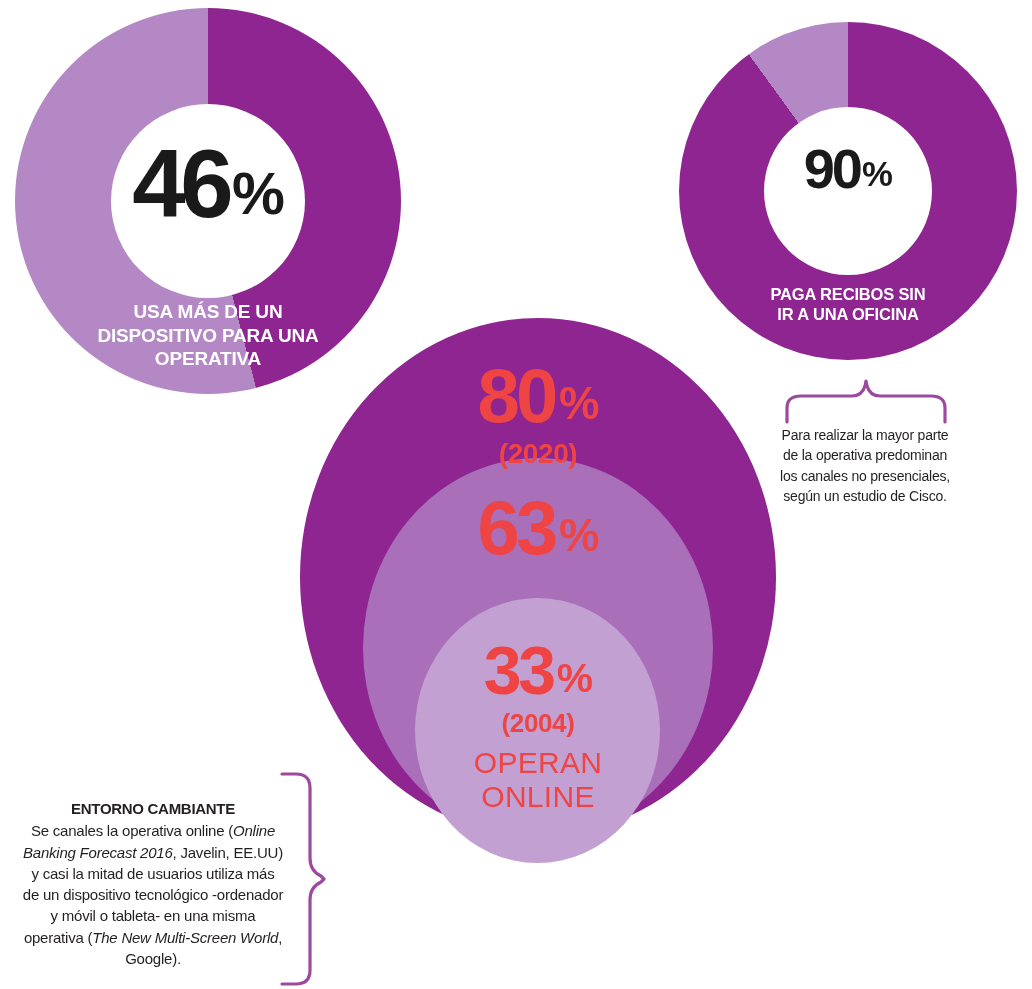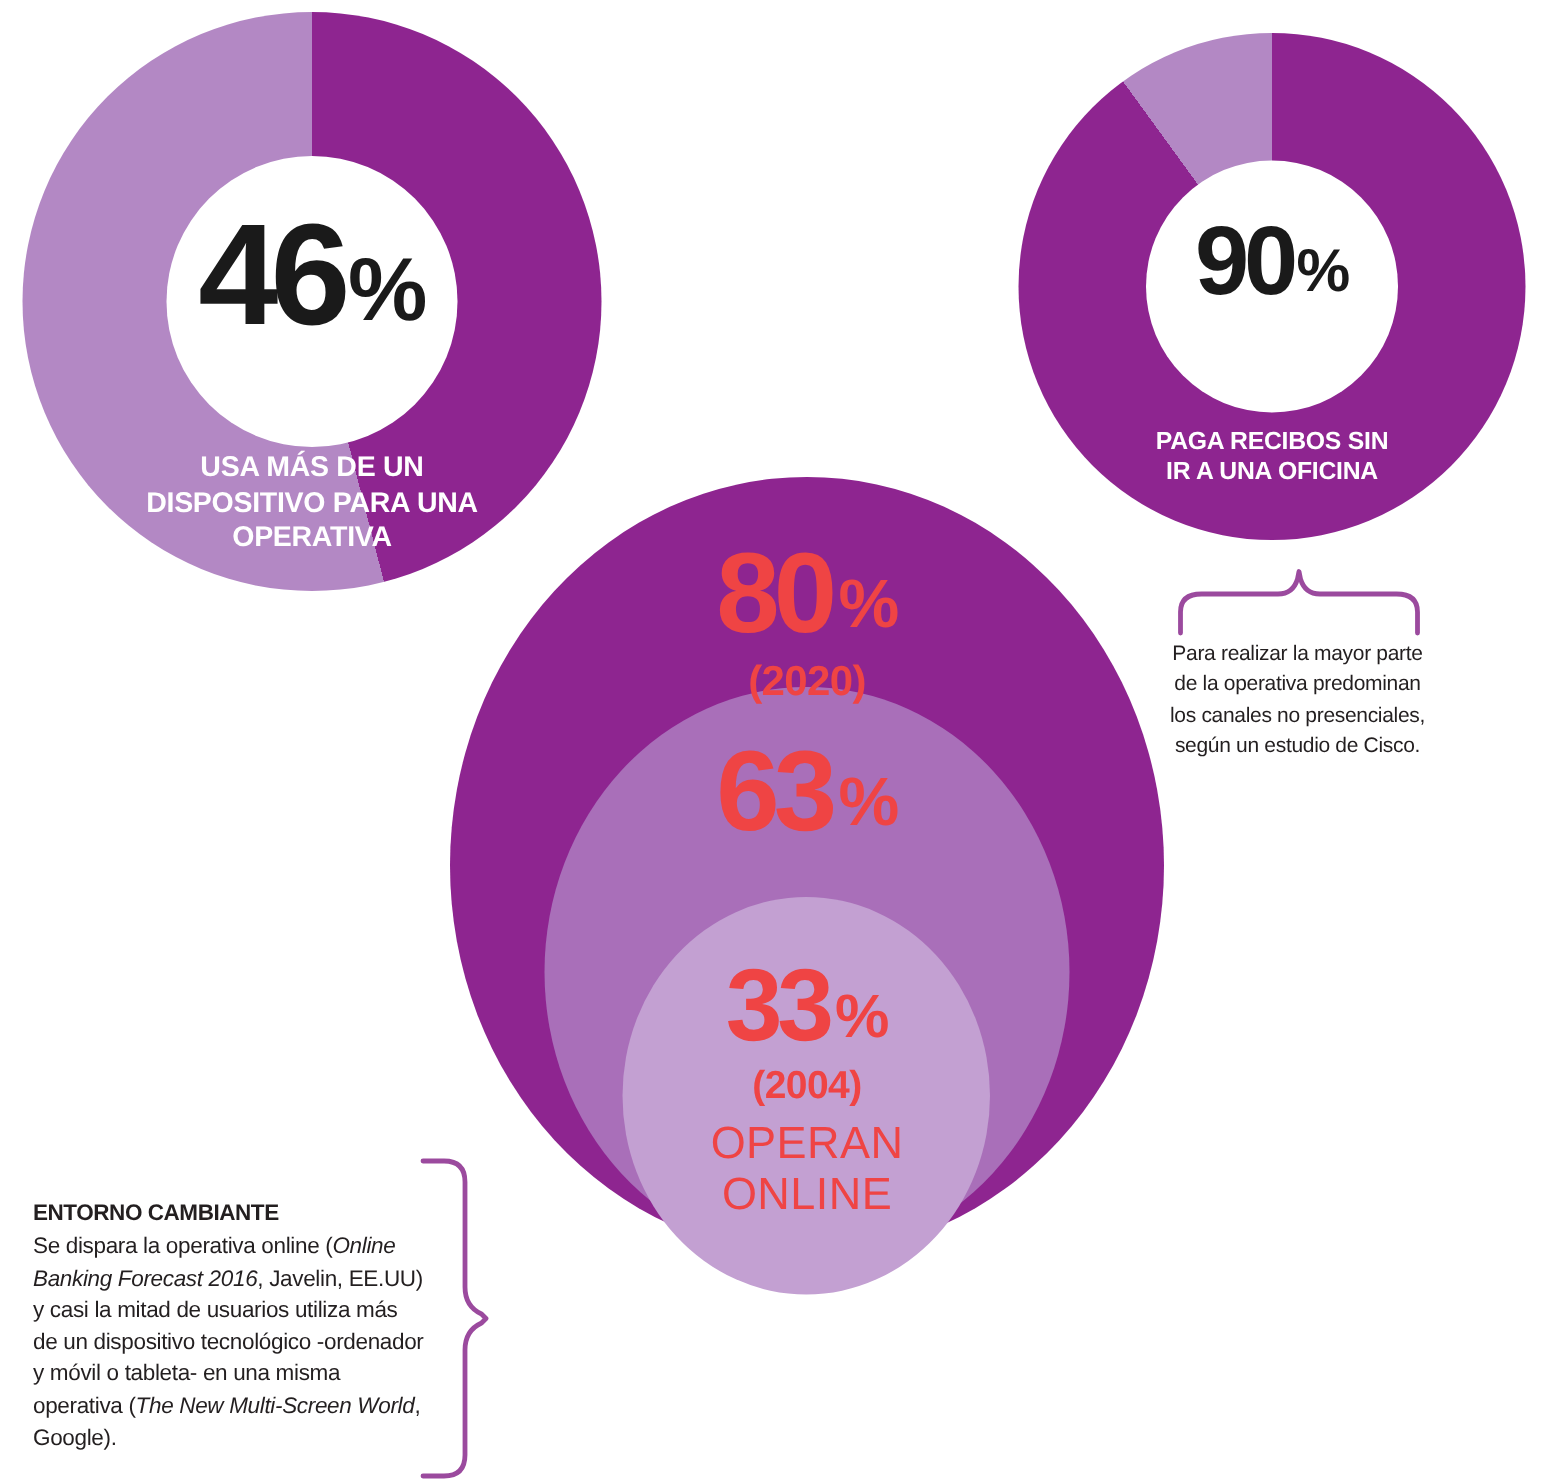--- a/index.html
+++ b/index.html
@@ -95,21 +95,21 @@
     background: conic-gradient(from 0deg,
         #8E2590 0deg 324deg,
         #B388C4 324deg 360deg);
   }
   #donut-90 .hole {
     left: 85px; top: 85px;
     width: 168px; height: 168px;
   }
   #donut-90 .donut-value {
     top: 119px;
-    font-size: 65px;
+    font-size: 56px;
   }
   #donut-90 .donut-caption {
     top: 262px;
     font-size: 16.5px;
     padding: 0 30px;
     box-sizing: border-box;
   }
 
   
   #nested {
@@ -198,21 +198,21 @@
   .note .note-body {
     display: block;
     white-space: pre-line;
     letter-spacing: -0.015em;
   }
   .note .note-body em { font-style: italic; }
 
   #note-left {
     left: 10px; top: 798px;
     width: 262px;
-    text-align: left;
+    text-align: center;
     font-size: 15px;
     line-height: 1.42;
   }
   #note-left .note-title { font-size: 15px; margin-bottom: 1px; }
 
   #note-right {
     left: 768px; top: 425px;
     width: 170px;
     text-align: center;
     font-size: 14px;
@@ -276,16 +276,16 @@
   </div>
 
   <div class="brace" id="brace-left">
     <svg width="52" height="218" viewBox="0 0 52 218" fill="none">
       <path d="M8 4 L22 4 Q36 4 36 18 L36 88 Q36 101 47 106 L50 109 L47 112 Q36 117 36 130 L36 200 Q36 214 22 214 L8 214" stroke="#9B4A9E" stroke-width="3.2" stroke-linecap="round" stroke-linejoin="round" fill="none"></path>
     </svg>
   </div>
 
   <div class="note" id="note-left">
     <span class="note-title">ENTORNO CAMBIANTE</span>
-    <span class="note-body"><span>Se dispara la operativa online (</span><em>Online Banking Forecast 2016</em><span>, Javelin, EE.UU) y casi la mitad de usuarios utiliza más de un dispositivo tecnológico -ordenador y móvil o tableta- en una misma operativa (</span><em>The New Multi-Screen World</em><span>, Google).</span></span>
+    <span class="note-body"><span>Se canales la operativa online (</span><em>Online Banking Forecast 2016</em><span>, Javelin, EE.UU) y casi la mitad de usuarios utiliza más de un dispositivo tecnológico -ordenador y móvil o tableta- en una misma operativa (</span><em>The New Multi-Screen World</em><span>, Google).</span></span>
   </div>
 
 </div>
 
 </body></html>

